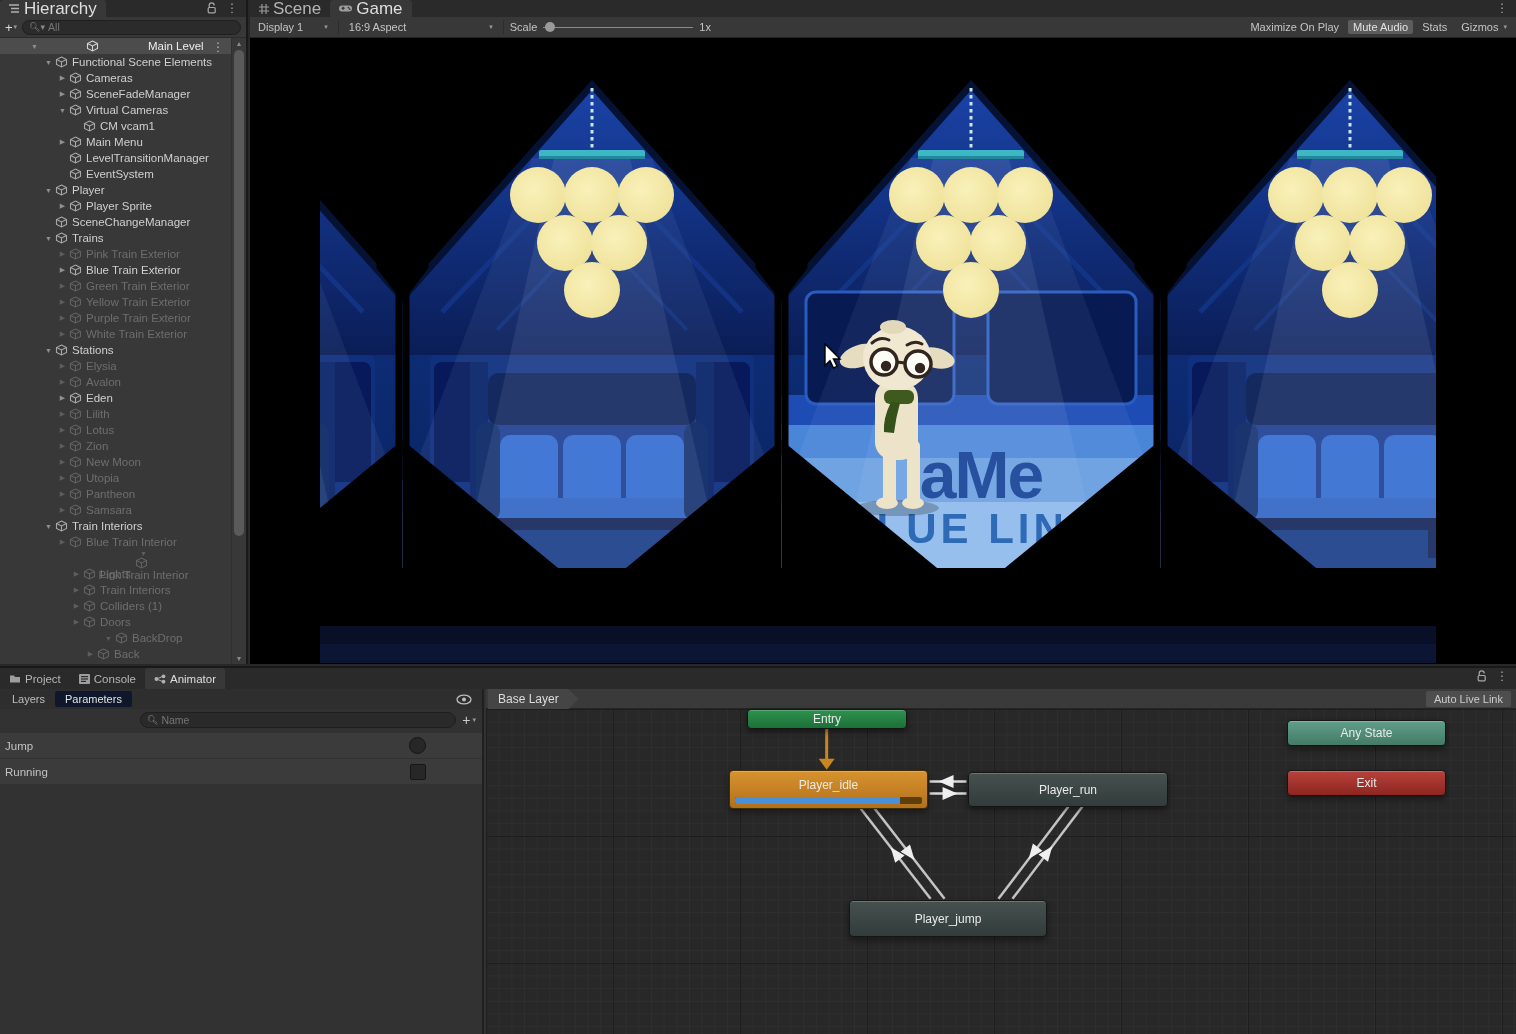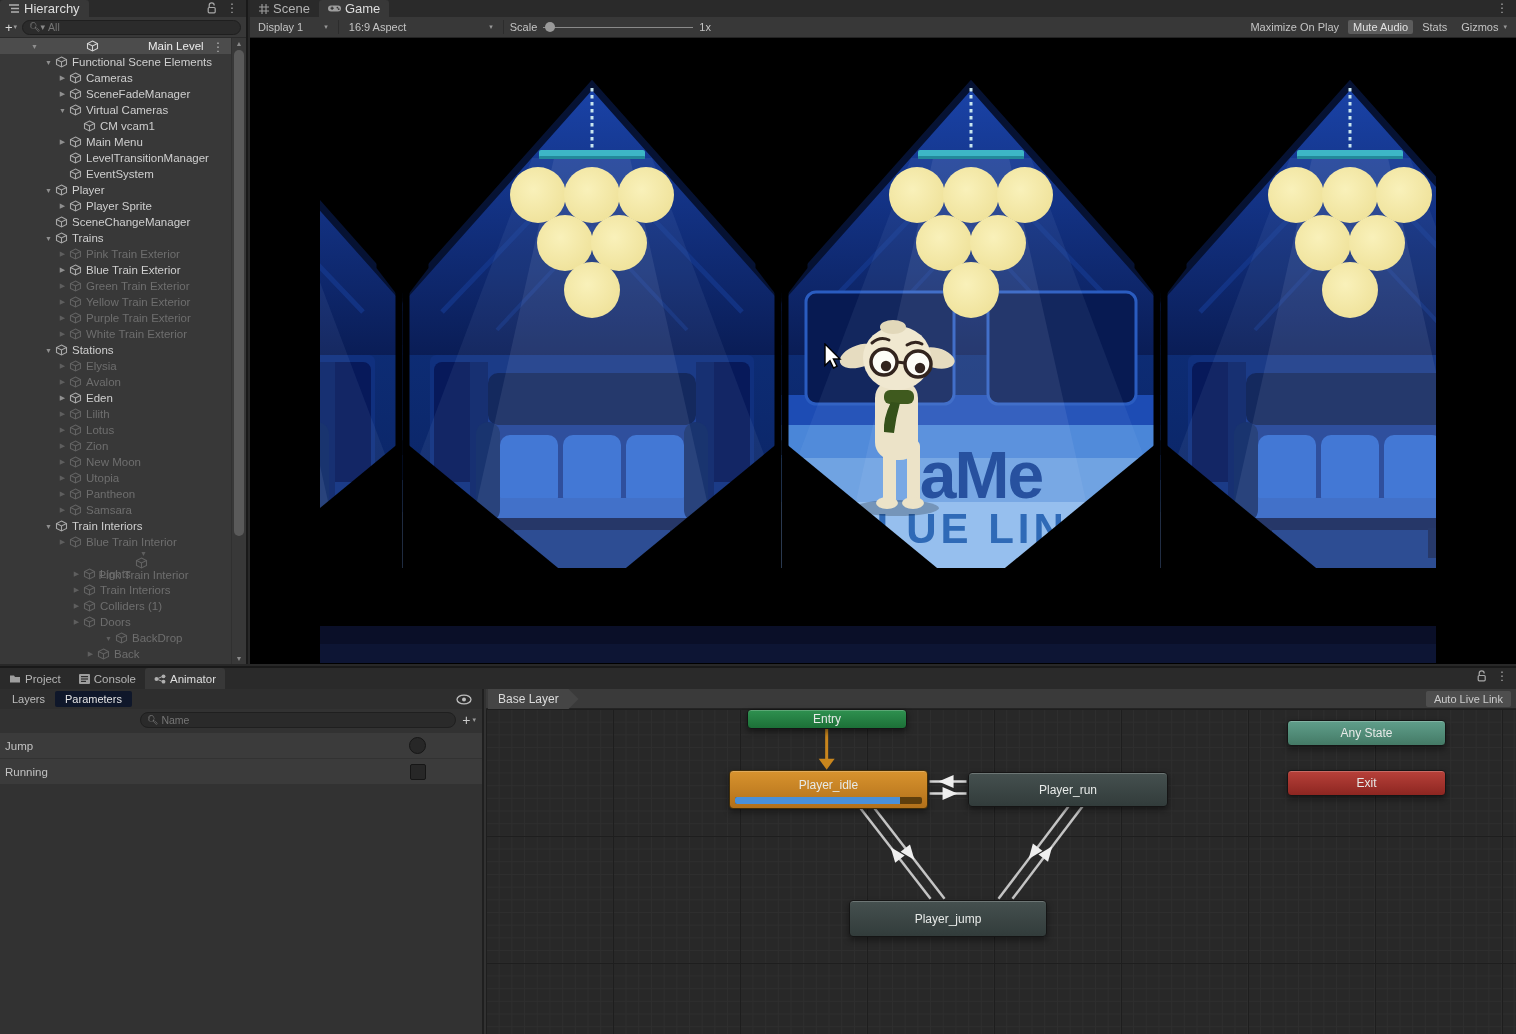--- a/index.html
+++ b/index.html
@@ -3,21 +3,21 @@
 <meta charset="utf-8">
 <style>
   * { margin:0; padding:0; box-sizing:border-box; }
   html,body { width:1516px; height:1034px; overflow:hidden; }
   body { position:relative; background:#282828; font-family:"Liberation Sans",sans-serif;
          font-size:11px; color:#c8c8c8; -webkit-font-smoothing:antialiased; }
   svg { display:block; }
 
   
   .tabstrip { height:17px; background:#2a2a2a; display:flex; align-items:stretch; position:relative; }
-  .tab { display:flex; align-items:center; gap:4px; padding:0 9px; color:#b4b4b4; font-size:13px; cursor:default; }
+  .tab { display:flex; align-items:center; gap:4px; padding:0 9px; color:#b4b4b4; font-size:17px; cursor:default; }
   .tab.active { background:#383838; color:#dedede; border-radius:3px 3px 0 0; }
   .kebab { color:#aaa; font-size:12px; line-height:1; }
   .lockwrap { display:flex; align-items:center; gap:9px; position:absolute; right:8px; top:2px; }
 
   
   #hierarchy { position:absolute; left:0; top:0; width:248px; height:664px; background:#383838; border-right:2px solid #191919; }
   #hier-toolbar { height:21px; background:#383838; border-bottom:1px solid #2a2a2a; display:flex; align-items:center; padding:0 5px; gap:5px; }
   .plusbtn { color:#ddd; font-size:13px; display:flex; align-items:center; gap:1px; }
   .caret { font-size:7px; color:#999; }
   .searchpill { flex:1; height:15px; background:#2b2b2b; border:1px solid #1f1f1f; border-radius:8px; display:flex; align-items:center; padding:0 6px; gap:3px; }

